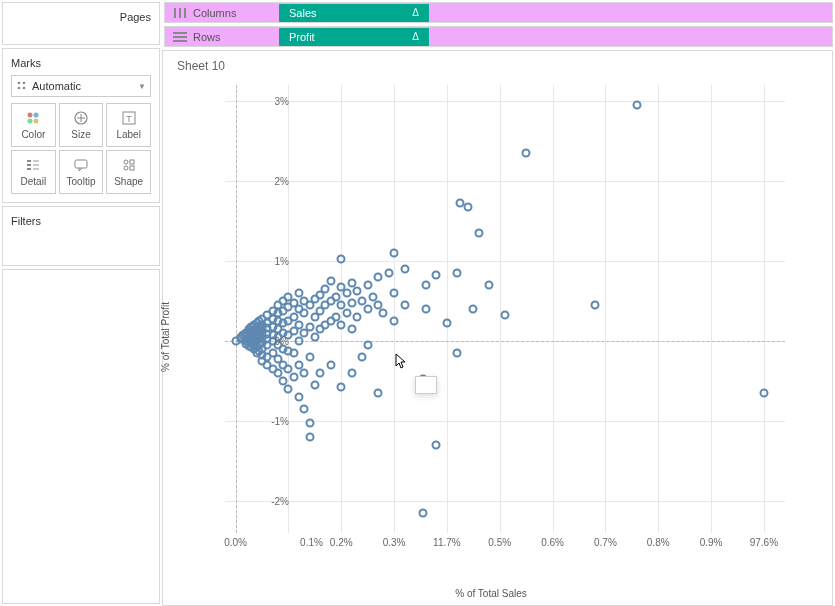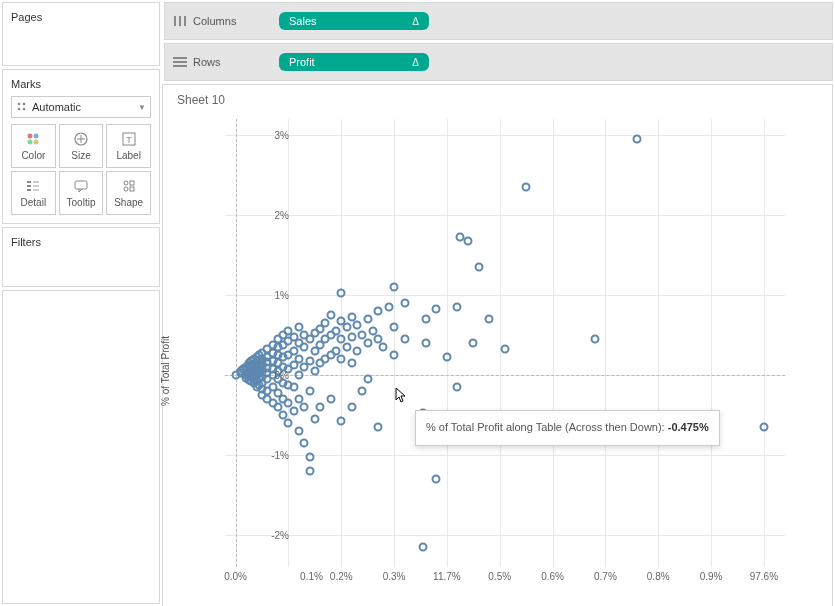--- a/index.html
+++ b/index.html
@@ -2,32 +2,32 @@
 <html><head>
 <meta charset="utf-8">
 <style>
 * { box-sizing: border-box; margin: 0; padding: 0; }
 body { font-family: -apple-system, BlinkMacSystemFont, "Segoe UI", Arial, sans-serif; font-size: 11px; color: #333; width: 835px; height: 606px; background: #fff; overflow: hidden; position: relative; }
 .container { display: flex; width: 100%; height: 100%; }
 .sidebar { width: 162px; display: flex; flex-direction: column; gap: 3px; padding: 2px; }
 .main { flex: 1; display: flex; flex-direction: column; }
 .panel { border: 1px solid #d8d8d8; background: #fff; padding: 8px; }
 .panel-title { font-size: 11px; color: #333; font-weight: normal; }
-.pages { height: 64px; }
+.pages { height: 43px; text-align: right; }
 .filters { height: 60px; }
 .marks { flex: 0 0 auto; }
 .marks-select { width: 100%; height: 22px; border: 1px solid #ccc; background: #fff; font-size: 11px; margin-top: 6px; display: flex; align-items: center; padding: 0 4px; justify-content: space-between; }
 .marks-grid { display: grid; grid-template-columns: repeat(3, 1fr); gap: 3px; margin-top: 6px; }
 .mark-btn { border: 1px solid #ccc; background: #fff; height: 44px; display: flex; flex-direction: column; align-items: center; justify-content: center; gap: 3px; cursor: pointer; font-size: 10px; color: #555; }
 .mark-icon { width: 16px; height: 16px; display: flex; align-items: center; justify-content: center; }
 .shelves { padding: 2px 2px 0 2px; }
-.shelf { display: flex; align-items: center; height: 38px; border: 1px solid #d8d8d8; margin-bottom: 3px; background: #e5e5e5; }
+.shelf { display: flex; align-items: center; height: 21px; border: 1px solid #d8d8d8; margin-bottom: 3px; background: #f0abfc; }
 .shelf-label { width: 108px; display: flex; align-items: center; gap: 6px; padding: 0 8px; color: #555; font-size: 11px; }
 .shelf-pills { flex: 1; display: flex; gap: 6px; padding: 0 6px; }
-.pill { background: #00a88f; color: #fff; height: 18px; border-radius: 6px; display: flex; align-items: center; padding: 0 10px; font-size: 11px; min-width: 150px; justify-content: space-between; }
+.pill { background: #00a88f; color: #fff; height: 18px; border-radius: 1px; display: flex; align-items: center; padding: 0 10px; font-size: 11px; min-width: 150px; justify-content: space-between; }
 .pill-delta { font-size: 10px; opacity: 0.9; }
 .sheet-area { flex: 1; border: 1px solid #d8d8d8; margin: 0 2px 2px 0; padding: 8px 14px; position: relative; background: #fff; }
 .sheet-title { font-size: 12px; color: #666; font-weight: normal; margin-bottom: 4px; }
 .chart-wrap { position: relative; width: 628px; height: 520px; }
 .y-axis-title { position: absolute; left: -12px; top: 50%; transform: translate(-50%, -50%) rotate(-90deg); font-size: 10px; color: #555; white-space: nowrap; }
 .x-axis-title { position: absolute; bottom: -2px; left: 50%; transform: translateX(-50%); font-size: 10px; color: #555; }
 .plot { position: absolute; left: 48px; top: 8px; width: 560px; height: 448px; }
 .gridline { position: absolute; background: #e8e8e8; }
 .gridline.v { width: 1px; height: 100%; top: 0; }
 .gridline.h { height: 1px; width: 100%; left: 0; }
@@ -383,20 +383,19 @@
           <div class="tick-label x" style="left: 534.038px;">0.9%</div>
           <div class="tick-label x" style="left: 586.868px;">97.6%</div>
           <div class="tick-label y" style="top: 424px;">-2%</div>
           <div class="tick-label y" style="top: 344px;">-1%</div>
           <div class="tick-label y" style="top: 264px;">0%</div>
           <div class="tick-label y" style="top: 184px;">1%</div>
           <div class="tick-label y" style="top: 104px;">2%</div>
           <div class="tick-label y" style="top: 24px;">3%</div>
         </div>
       <div class="tooltip" id="tooltip" style="left:252px; top:325px;">
-        <div><span>% of Total Profit along Table (Across then Down):</span> <b>-0.475%</b></div>
       </div>
       <svg class="cursor" style="left:228px; top:302px;" viewBox="0 0 16 20">
           <path d="M5 1 L5 13 L8 10 L10 15 L12 14 L10 9 L14 9 Z" fill="#fff" stroke="#000" stroke-width="1"></path>
         </svg>
     </div>
   </div>
 </div>
 
 </body></html>

